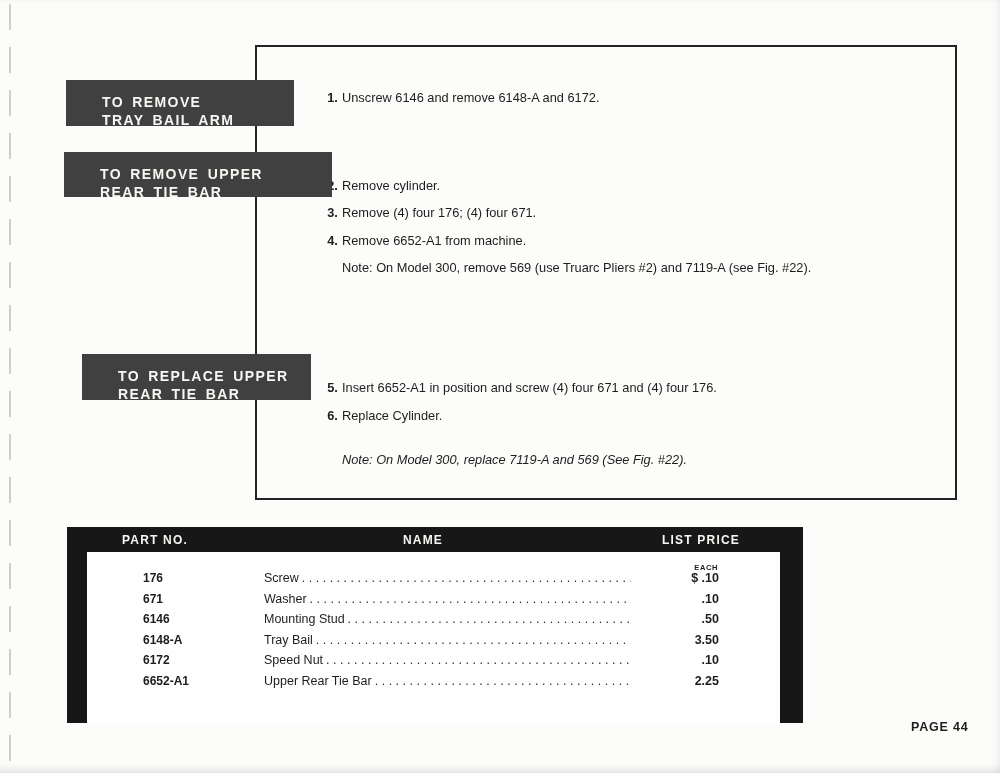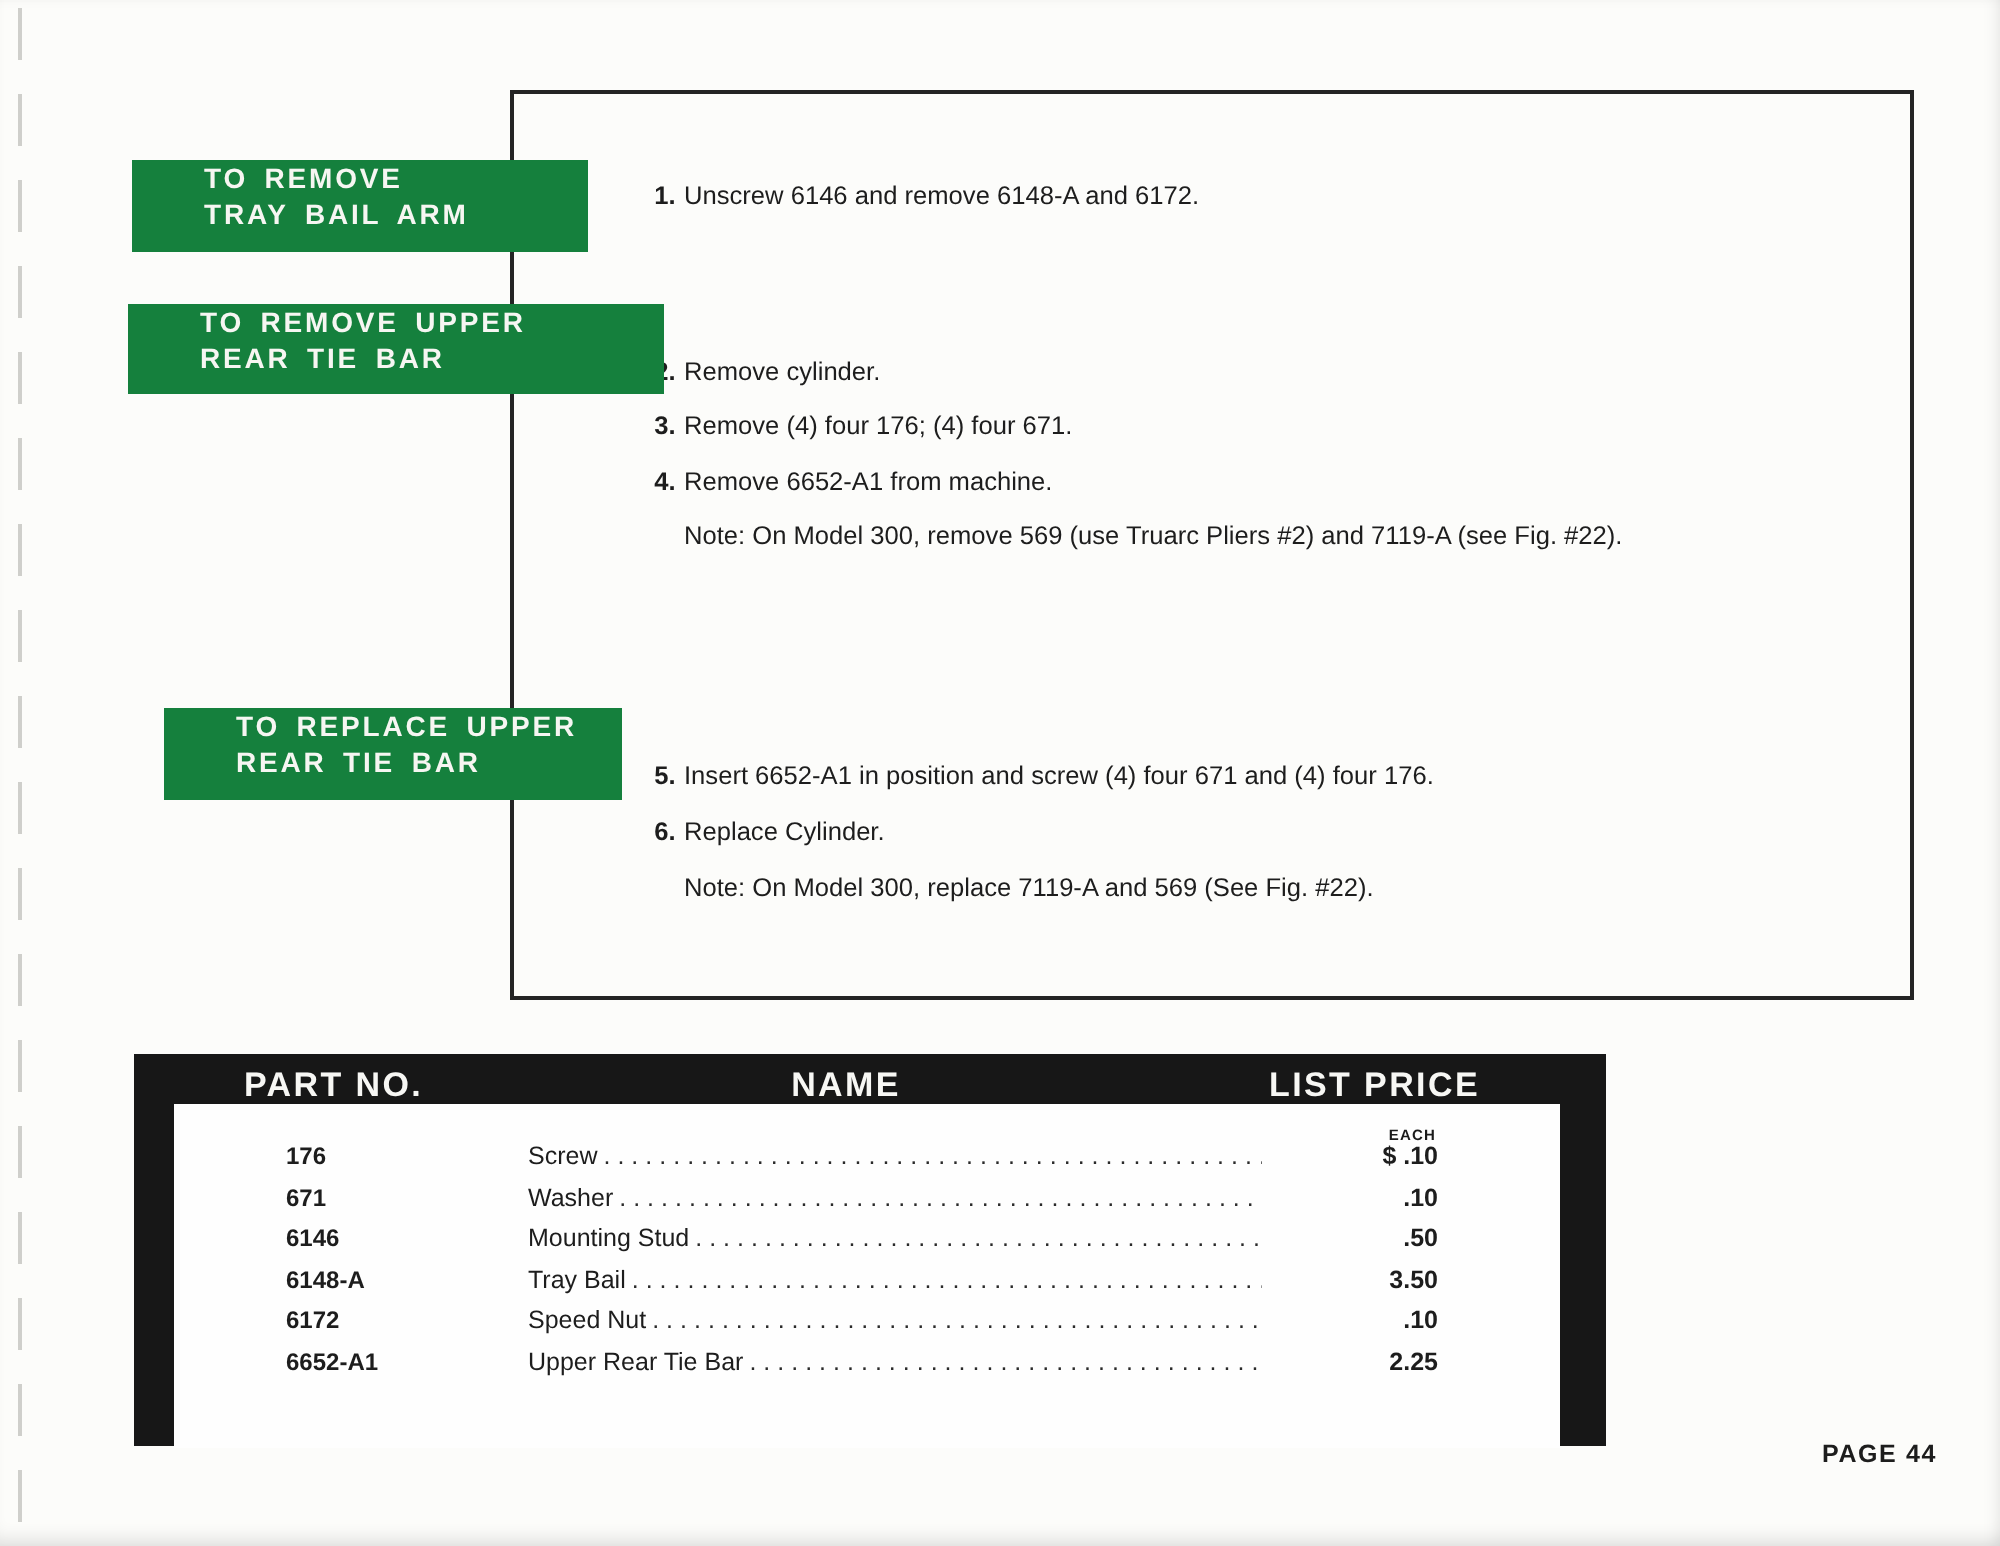--- a/index.html
+++ b/index.html
@@ -20,40 +20,40 @@
     position:absolute;left:9px;top:4px;width:2px;height:762px;opacity:.85;
     background:repeating-linear-gradient(180deg,#c7c7c3 0px,#c7c7c3 26px,transparent 26px,transparent 43px);
   }
   
   .instruction-box{
     position:absolute;left:255px;top:45px;width:702px;height:455px;
     border:2px solid #242424;box-sizing:border-box;background:transparent;
   }
   
   .bar{
-    position:absolute;background:#15803d;color:#f6f6f2;z-index:5;
+    position:absolute;background:#404040;color:#f6f6f2;z-index:5;
     font-weight:bold;font-size:14px;letter-spacing:1.4px;word-spacing:3px;
-    line-height:18px;padding:0 0 0 36px;box-sizing:border-box;
+    line-height:18px;padding:13px 0 0 36px;box-sizing:border-box;
   }
   .bar1{left:66px;top:80px;width:228px;height:46px;}
   .bar2{left:64px;top:152px;width:268px;height:45px;}
   .bar3{left:82px;top:354px;width:229px;height:46px;}
   
   .step,.note{position:absolute;font-size:12.8px;line-height:15px;white-space:nowrap;text-align:center;}
   .step .num{font-weight:bold;display:inline-block;width:19px;}
   .s1{left:323px;top:90px;}  .s2{left:323px;top:178px;}
   .s3{left:323px;top:205px;} .s4{left:323px;top:233px;}
   .n1{left:342px;top:260px;}
   .s5{left:323px;top:380px;} .s6{left:323px;top:408px;}
-  .n2{left:342px;top:436px;}
+  .n2{left:342px;top:452px;font-style:italic;}
   
   .parts-table{position:absolute;left:67px;top:527px;width:736px;height:196px;background:#171717;}
   .thead{position:relative;height:25px;}
   .th{
-    position:absolute;top:7px;color:#f7f7f4;font-size:17px;font-weight:bold;
+    position:absolute;top:7px;color:#f7f7f4;font-size:12px;font-weight:bold;
     letter-spacing:1.2px;line-height:1;white-space:nowrap;text-align:right;
   }
   .th-part{left:55px;}
   .th-name{left:356px;transform:translateX(-50%);}
   .th-price{right:63px;}
   .tpanel{position:absolute;left:20px;top:25px;width:693px;height:172px;background:#fefefe;}
   .each-label{
     position:absolute;top:11px;right:62px;
     font-size:7.5px;font-weight:bold;letter-spacing:.6px;color:#1b1b1b;
   }

